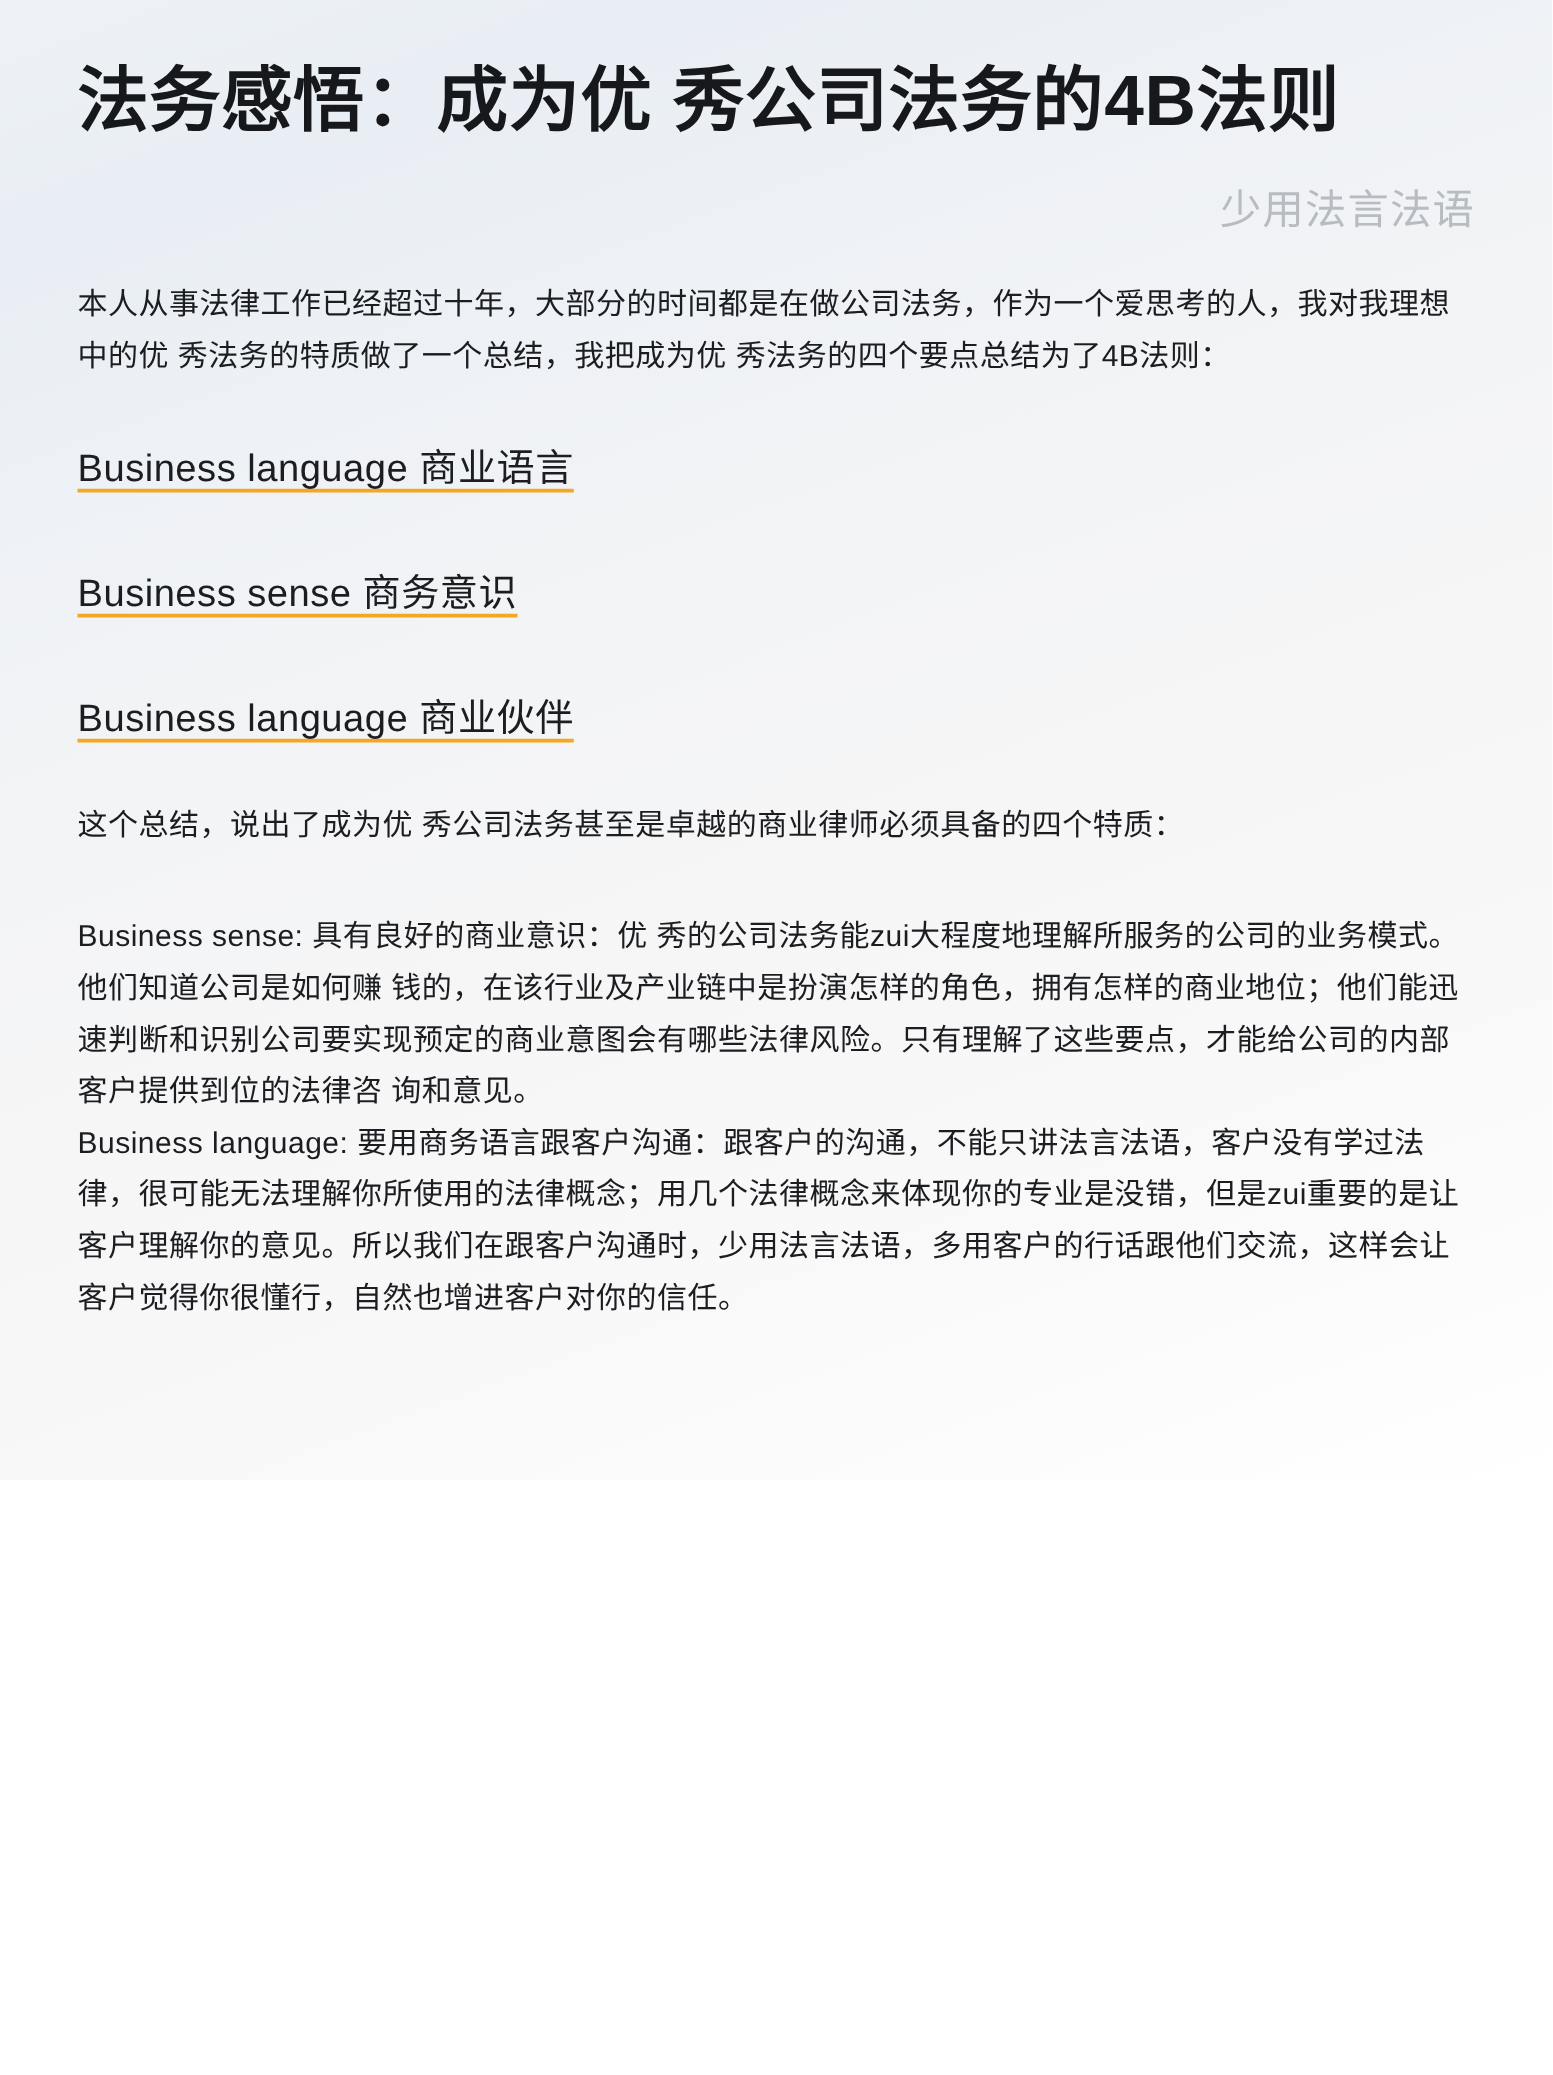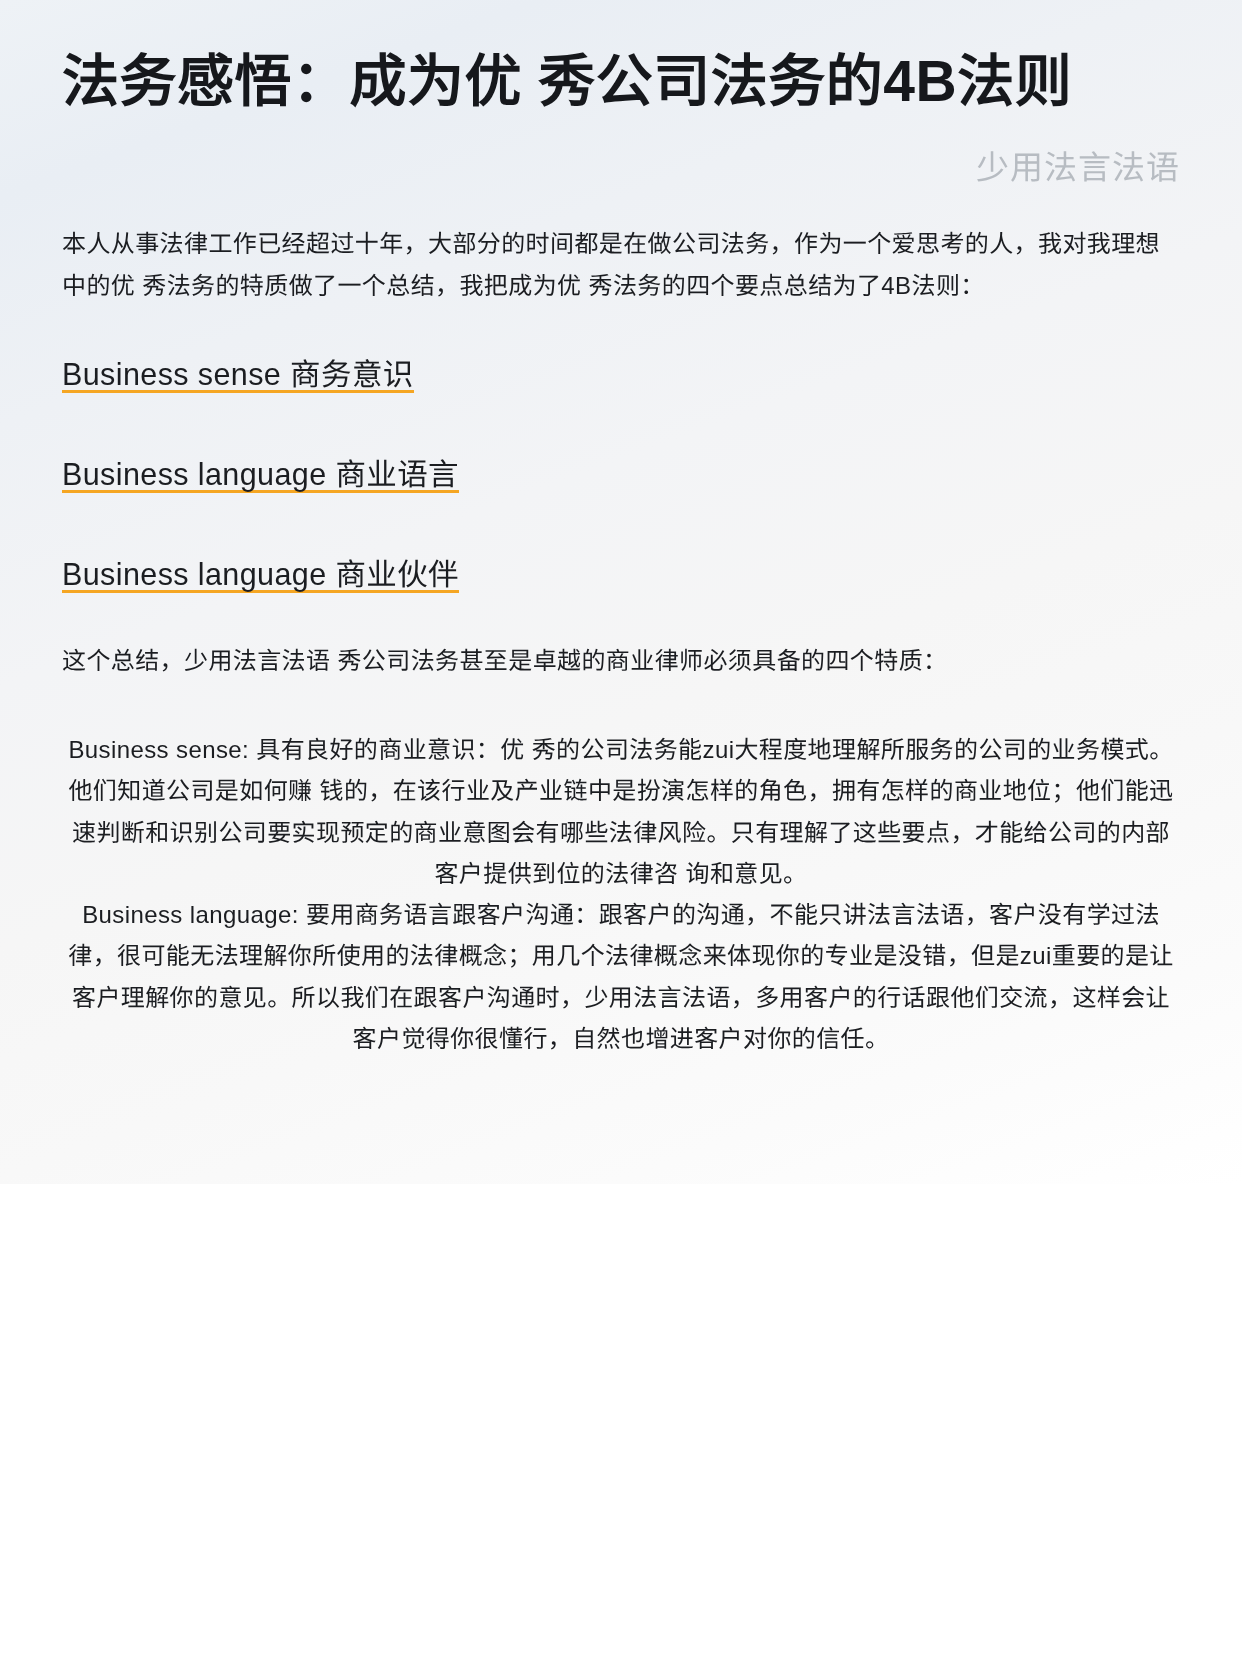--- a/index.html
+++ b/index.html
@@ -76,46 +76,45 @@
     padding-bottom: 2px;
     font-size: 30.5px;
     color: #1b1d21;
     letter-spacing: 0.4px;
   }
   .summary {
     margin-top: 46px;
   }
   .detail-block {
     margin-top: 48px;
-    text-align: center;
   }
   .detail {
     margin: 0;
   }
   .detail + .detail {
     margin-top: 0;
   }
 </style>
 </head>
 <body>
 
 <div class="page">
 
   <h1 class="title">法务感悟：成为优 秀公司法务的4B法则</h1>
 
   <div class="source">少用法言法语</div>
 
   <p class="body-text para intro">本人从事法律工作已经超过十年，大部分的时间都是在做公司法务，作为一个爱思考的人，我对我理想中的优 秀法务的特质做了一个总结，我把成为优 秀法务的四个要点总结为了4B法则：</p>
 
   <div class="rule-list">
+    <p class="rule"><span class="rule-text">Business language 商业语言</span></p>
     <p class="rule"><span class="rule-text">Business sense  商务意识</span></p>
-    <p class="rule"><span class="rule-text">Business language 商业语言</span></p>
     <p class="rule"><span class="rule-text">Business language 商业伙伴</span></p>
   </div>
 
-  <p class="body-text para summary">这个总结，少用法言法语 秀公司法务甚至是卓越的商业律师必须具备的四个特质：</p>
+  <p class="body-text para summary">这个总结，说出了成为优 秀公司法务甚至是卓越的商业律师必须具备的四个特质：</p>
 
   <div class="detail-block">
     <p class="body-text detail">Business sense: 具有良好的商业意识：优 秀的公司法务能zui大程度地理解所服务的公司的业务模式。他们知道公司是如何赚 钱的，在该行业及产业链中是扮演怎样的角色，拥有怎样的商业地位；他们能迅速判断和识别公司要实现预定的商业意图会有哪些法律风险。只有理解了这些要点，才能给公司的内部客户提供到位的法律咨 询和意见。</p>
     <p class="body-text detail">Business language: 要用商务语言跟客户沟通：跟客户的沟通，不能只讲法言法语，客户没有学过法律，很可能无法理解你所使用的法律概念；用几个法律概念来体现你的专业是没错，但是zui重要的是让客户理解你的意见。所以我们在跟客户沟通时，少用法言法语，多用客户的行话跟他们交流，这样会让客户觉得你很懂行，自然也增进客户对你的信任。</p>
   </div>
 
 </div>
 
 </body></html>

